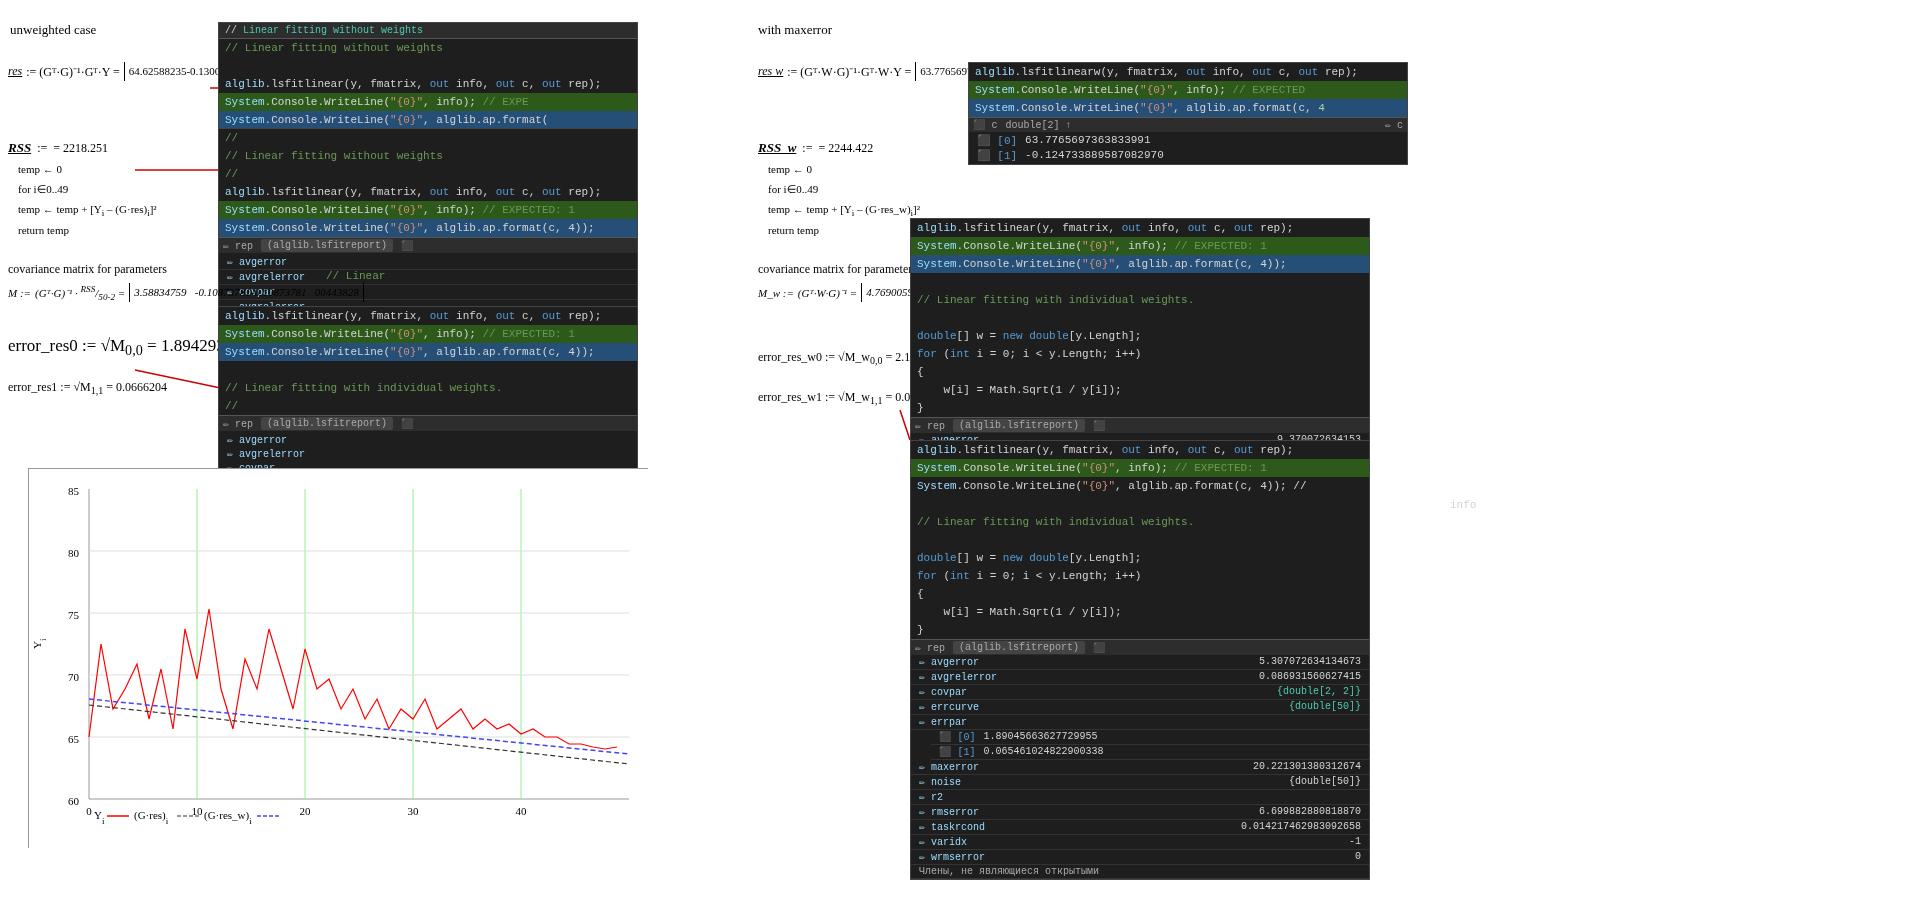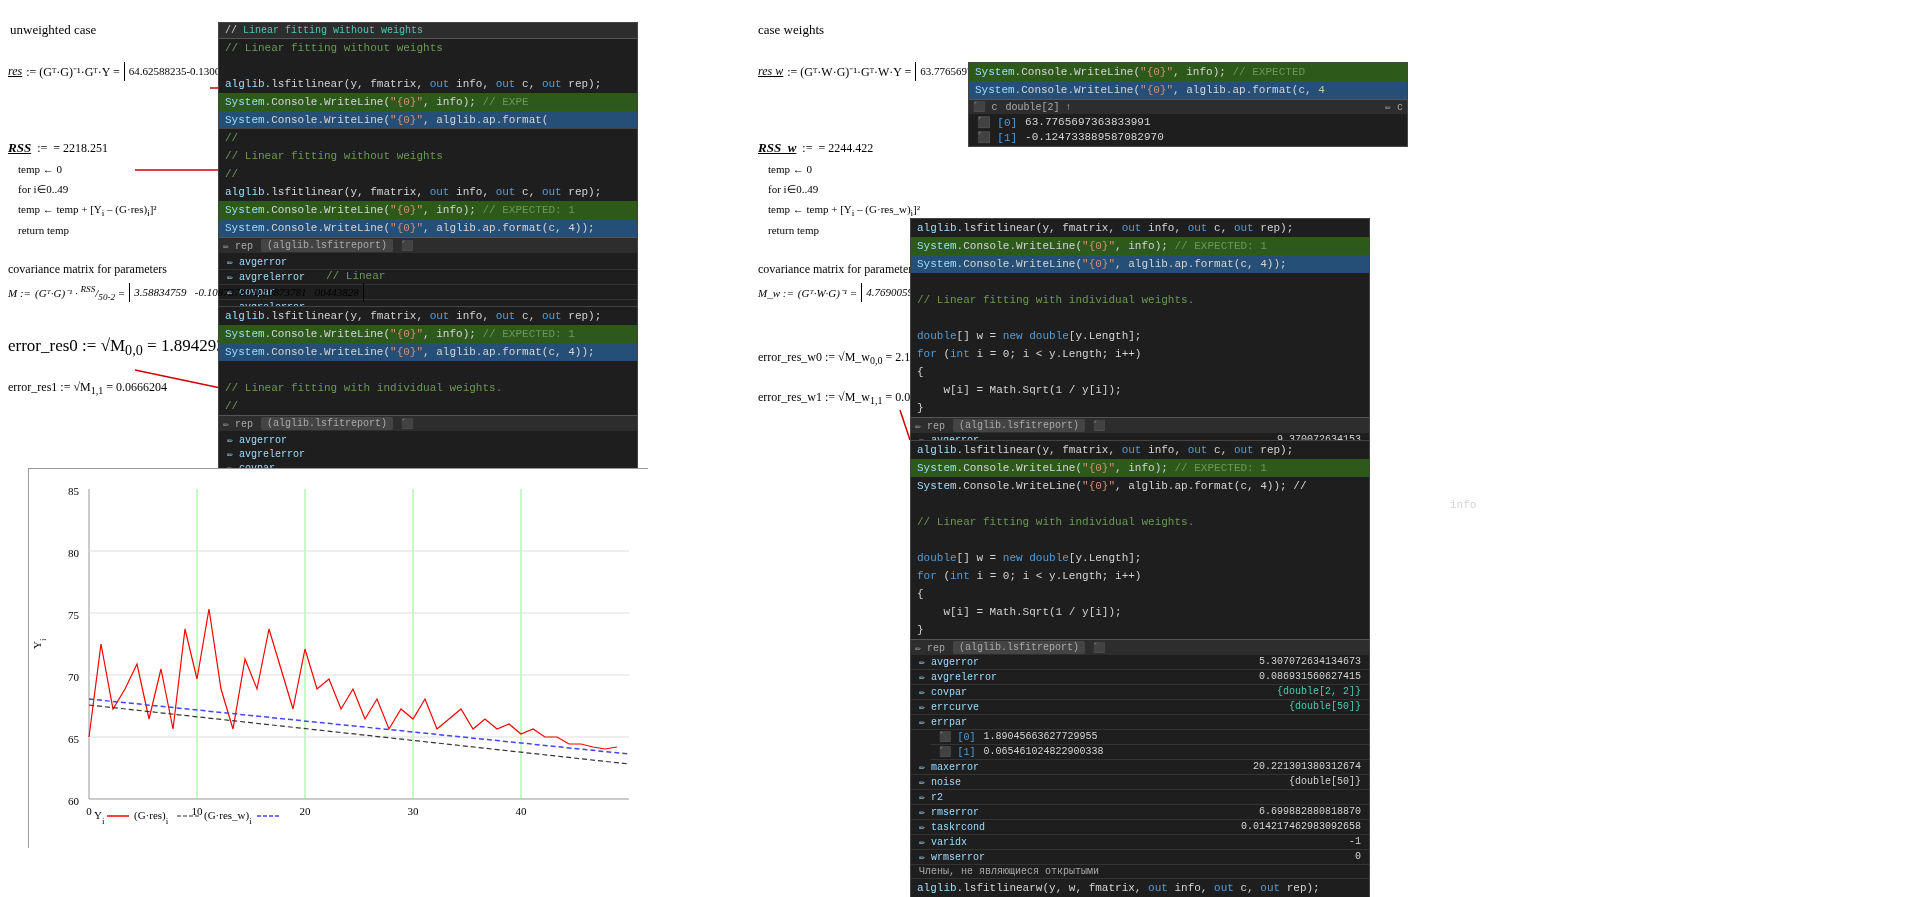--- a/index.html
+++ b/index.html
@@ -109,21 +109,21 @@
     <line x1="900" y1="410" x2="910" y2="440" stroke="#cc0000" stroke-width="1.5"></line>
 
     <line x1="910" y1="440" x2="915" y2="440" stroke="#cc0000" stroke-width="1.5"></line>
   </svg>
 
   <div style="position:absolute; left:10px; top:22px; font-size:13px;">
     <span>unweighted case</span>
   </div>
 
   <div style="position:absolute; left:758px; top:22px; font-size:13px;">
-    <span>case weights</span>
+    <span>with maxerror</span>
   </div>
 
   <div style="position:absolute; left:8px; top:62px; font-family:'Times New Roman',serif; font-size:12px;">
     <div style="display:flex; align-items:center; gap:4px;">
       <span style="text-decoration:underline; font-style:italic;">res</span>
       <span>:= (Gᵀ·G)⁻¹·Gᵀ·Y =</span>
       <div class="matrix" style="font-size:11px;">
         <span>64.62588235</span>
         <span>-0.13003601</span>
       </div>
@@ -165,20 +165,21 @@
         <span>64.6258832352941176</span>
       </div>
       <div style="display:flex; padding:1px 8px; gap:8px; font-size:11px; color:#d4d4d4;">
         <span style="color:#569cd6;">⬛ [1]</span>
         <span>-0.13003601440576229</span>
       </div>
     </div>
   </div>
 
   <div class="code-panel" style="left:968px; top:62px; width:440px;">
+    <div class="code-line"><span style="color:#9cdcfe;">alglib</span>.lsfitlinearw(y, fmatrix, <span style="color:#569cd6;">out</span> info, <span style="color:#569cd6;">out</span> c, <span style="color:#569cd6;">out</span> rep);</div>
     <div class="code-line highlight-expected"><span style="color:#9cdcfe;">System</span>.Console.WriteLine(<span style="color:#ce9178;">"{0}"</span>, info); <span style="color:#6a9955;">// EXPECTED</span></div>
     <div class="code-line highlight-active"><span style="color:#9cdcfe;">System</span>.Console.WriteLine(<span style="color:#ce9178;">"{0}"</span>, alglib.ap.format(c, <span style="color:#b5cea8;">4</span></div>
     <div style="background:#2d2d2d; display:flex; align-items:center; padding:1px 4px; font-size:10px; color:#aaa; gap:8px; border-top:1px solid #555;">
       <span>⬛ c</span>
       <span>double[2] ↑</span>
       <span style="margin-left:auto;">✏ c</span>
     </div>
     <div style="background:#1e1e1e; padding:1px 0;">
       <div style="display:flex; padding:1px 8px; gap:8px; font-size:11px;">
         <span style="color:#569cd6;">⬛ [0]</span>
@@ -520,21 +521,20 @@
       <div style="display:flex; justify-content:space-between; padding:1px 8px; font-size:10px; border-bottom:1px solid #333;">
         <span style="color:#9cdcfe;">✏ varidx</span>
         <span>-1</span>
       </div>
       <div style="display:flex; justify-content:space-between; padding:1px 8px; font-size:10px; border-bottom:1px solid #333;">
         <span style="color:#9cdcfe;">✏ wrmserror</span>
         <span>0</span>
       </div>
       <div style="padding:1px 8px; font-size:10px; color:#aaa; border-bottom:1px solid #333;">Члены, не являющиеся открытыми</div>
     </div>
-    <div class="code-line"><span style="color:#9cdcfe;">alglib</span>.lsfitlinearw(y, w, fmatrix, <span style="color:#569cd6;">out</span> info, <span style="color:#569cd6;">out</span> c, <span style="color:#569cd6;">out</span> rep);</div>
 
   </div>
 
   <div class="chart-container">
     <svg width="620" height="380" viewBox="0 0 620 380" style="display:block;">
 
       <rect width="620" height="380" fill="white"></rect>
 
       <g transform="translate(60,20)">
 

